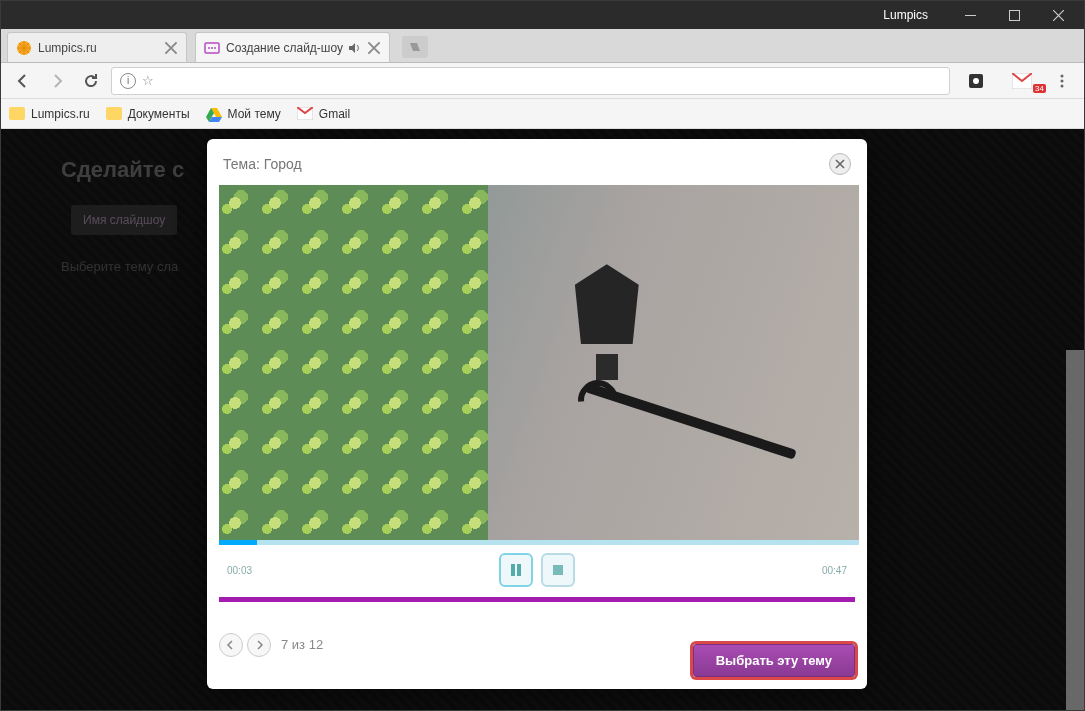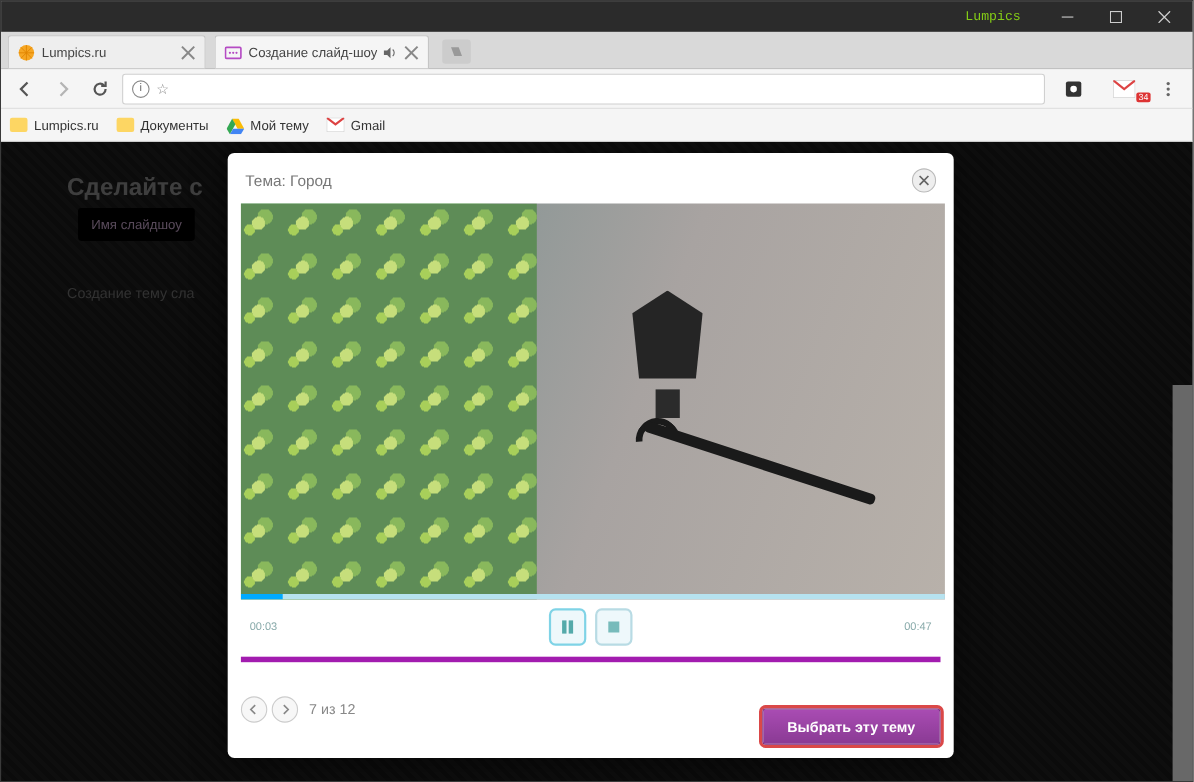--- a/index.html
+++ b/index.html
@@ -1,21 +1,21 @@
 <!DOCTYPE html>
 <html><head>
 <meta charset="utf-8">
 <style>
 * { margin: 0; padding: 0; box-sizing: border-box; font-family: "Segoe UI", Arial, sans-serif; }
 body { background: #fff; width: 1085px; height: 711px; overflow: hidden; position: relative; }
 
 
 .window-frame { border: 1px solid #3a3a3a; width: 1085px; height: 711px; display: flex; flex-direction: column; }
 .title-bar { height: 28px; background: #2b2b2b; display: flex; align-items: center; justify-content: flex-end; padding: 0 4px; }
-.title-bar-label { color: #84cc16; font-size: 12px; margin-right: 20px; font-family: Liberation Mono, monospace; }
+.title-bar-label { color: #ffffff; font-size: 12px; margin-right: 20px; }
 .win-btn { width: 44px; height: 28px; color: #ccc; display: flex; align-items: center; justify-content: center; cursor: pointer; }
 
 
 .tab-strip { height: 34px; background: #d9d9d9; display: flex; align-items: flex-end; padding-left: 6px; border-bottom: 1px solid #bbb; }
 .tab { height: 30px; min-width: 180px; background: #eee; border-radius: 3px 3px 0 0; display: flex; align-items: center; padding: 0 8px; font-size: 12px; color: #444; margin-right: 8px; position: relative; border: 1px solid #c5c5c5; border-bottom: none; }
 .tab.active { background: #f5f5f5; }
 .tab-favicon { width: 16px; height: 16px; margin-right: 6px; }
 .tab-title { flex: 1; overflow: hidden; text-overflow: ellipsis; white-space: nowrap; }
 .tab-audio { width: 14px; height: 14px; margin-left: 4px; fill:#666; }
 .tab-close { width: 14px; height: 14px; margin-left: 6px; cursor: pointer; }
@@ -36,21 +36,21 @@
 .bm-item { display: flex; align-items: center; gap: 6px; cursor: pointer; }
 .bm-folder { width: 16px; height: 13px; background: #fdd663; border-radius: 2px; }
 
 
 .page { flex: 1; background: #222; position: relative; overflow: hidden; }
 .page-inner { position: absolute; inset: 0; background: repeating-linear-gradient(45deg, #1a1a1a 0 4px, #202020 4px 8px); }
 .page-dim { position: absolute; inset: 0; background: rgba(0,0,0,0.55); }
 .bg-hint { position: absolute; bottom: 0; right: 0; width: 18px; height: 360px; background: #e6e6e6; }
 .bg-text { position: absolute; left: 60px; top: 28px; color: #8a8a8a; font-size: 22px; font-weight: 600; }
 .bg-sub { position: absolute; left: 60px; top: 130px; color: #6d6d6d; font-size: 13px; }
-.bg-btn { position: absolute; left: 70px; top: 60px; background: #000000; color:#c4a4c8; font-size:12px; padding:8px 12px; border-radius:3px;}
+.bg-btn { position: absolute; left: 70px; top: 76px; background: #404040; color:#c4a4c8; font-size:12px; padding:8px 12px; border-radius:3px;}
 
 
 .modal { position: absolute; left: 206px; top: 10px; width: 660px; background: #fff; border-radius: 6px; box-shadow: 0 4px 30px rgba(0,0,0,0.5); padding: 12px; }
 .modal-head { display: flex; align-items: center; justify-content: space-between; padding: 2px 4px 10px; }
 .modal-title { font-size: 14px; color: #777; }
 .modal-close { width: 22px; height: 22px; border: 1px solid #bbb; border-radius: 50%; background: #eee; display: flex; align-items: center; justify-content: center; cursor: pointer; color: #666; font-size: 13px; }
 
 
 .video { width: 640px; height: 360px; background: linear-gradient(110deg, #6aa56f 0%, #7db574 28%, #8d9796 30%, #a8a3a1 55%, #b8b1aa 100%); position: relative; margin: 0 auto; overflow: hidden; }
 .video::before { content:""; position:absolute; left:0; top:0; width:42%; height:100%; background: radial-gradient(circle at 40% 45%, #c6de7b 0 6px, transparent 6px), radial-gradient(circle at 20% 60%, #a8cf5a 0 5px, transparent 5px), radial-gradient(circle at 55% 30%, #89b85c 0 7px, transparent 7px), #5e8c57; background-size: 40px 40px; filter: blur(0.5px); }
@@ -203,21 +203,21 @@
         </svg>
       <span>Gmail</span>
     </div>
   </div>
 
   <div class="page">
     <div class="page-inner"></div>
     <div class="bg-hint"></div>
     <div class="bg-text">Сделайте с</div>
     <div class="bg-btn">Имя слайдшоу</div>
-    <div class="bg-sub">Создание тему сла</div>
+    <div class="bg-sub">Выберите тему сла</div>
     <div class="page-dim"></div>
 
     <div class="modal">
       <div class="modal-head">
         <span class="modal-title">Тема: Город</span>
         <span class="modal-close">
           <svg width="10" height="10" viewBox="0 0 10 10">
               <path d="M1 1l8 8M9 1l-8 8" stroke="#666" stroke-width="1.6"></path>
             </svg>
         </span>

